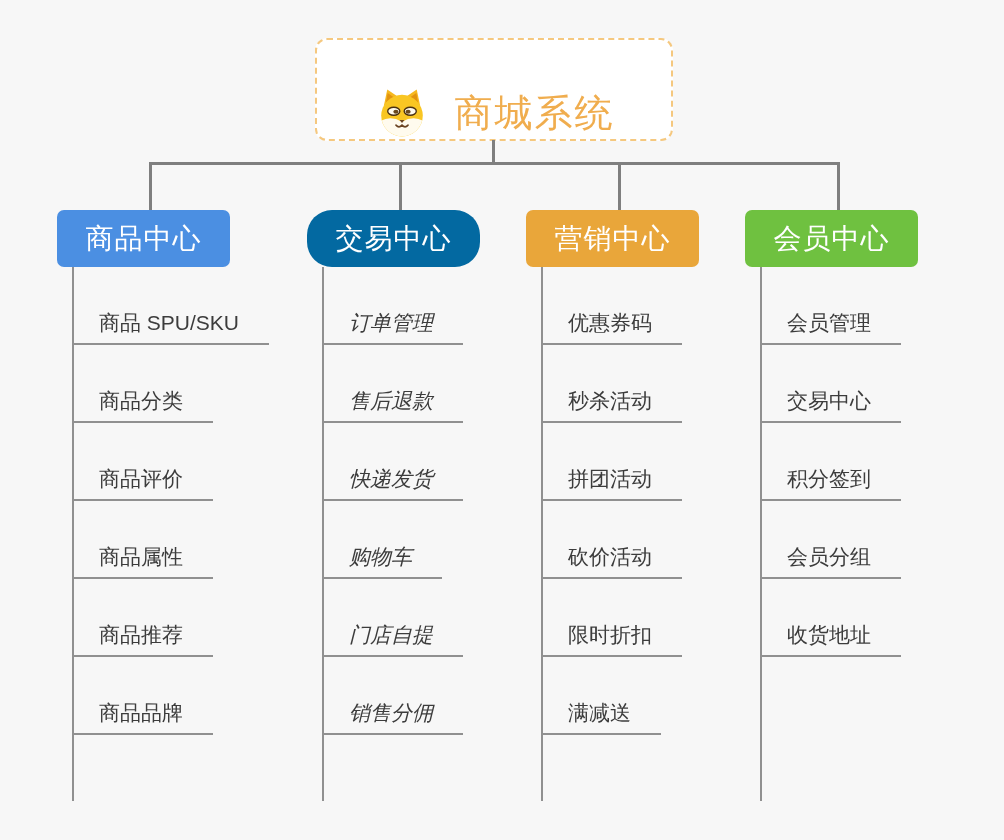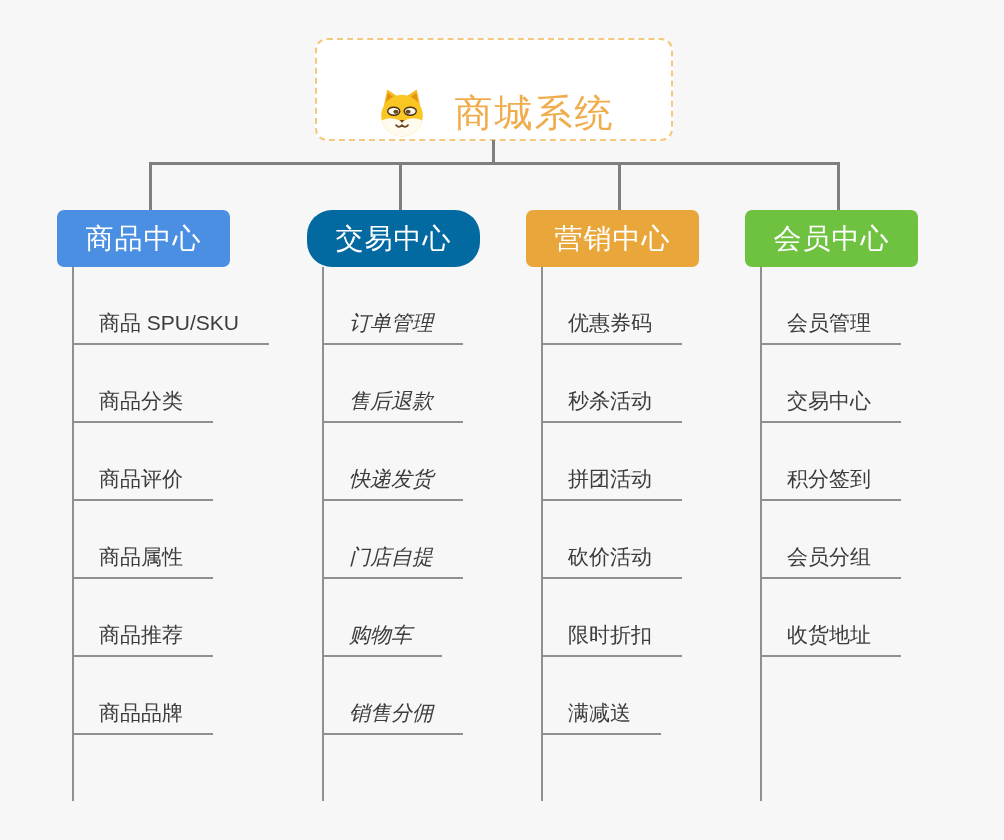--- a/index.html
+++ b/index.html
@@ -158,24 +158,24 @@
   <div class="row">
         <span class="item" style="border-bottom-color: rgb(144, 144, 144);">订单管理</span>
       </div>
       <div class="row">
         <span class="item" style="border-bottom-color: rgb(144, 144, 144);">售后退款</span>
       </div>
       <div class="row">
         <span class="item" style="border-bottom-color: rgb(144, 144, 144);">快递发货</span>
       </div>
       <div class="row">
+        <span class="item" style="border-bottom-color: rgb(144, 144, 144);">购物车</span>
+      </div>
+      <div class="row">
         <span class="item" style="border-bottom-color: rgb(144, 144, 144);">门店自提</span>
-      </div>
-      <div class="row">
-        <span class="item" style="border-bottom-color: rgb(144, 144, 144);">购物车</span>
       </div>
       <div class="row">
         <span class="item" style="border-bottom-color: rgb(144, 144, 144);">销售分佣</span>
       </div>
     </div>
 <div class="connector" style="left: 618px; top: 162px; width: 3px; height: 48px; background: rgb(127, 127, 127);"></div>
   <div class="branch-box" style="left: 526px; background: rgb(233, 166, 58); color: rgb(255, 255, 255);">
     <span>营销中心</span>
   </div>
   <div class="branch-list" style="left: 526px;">

